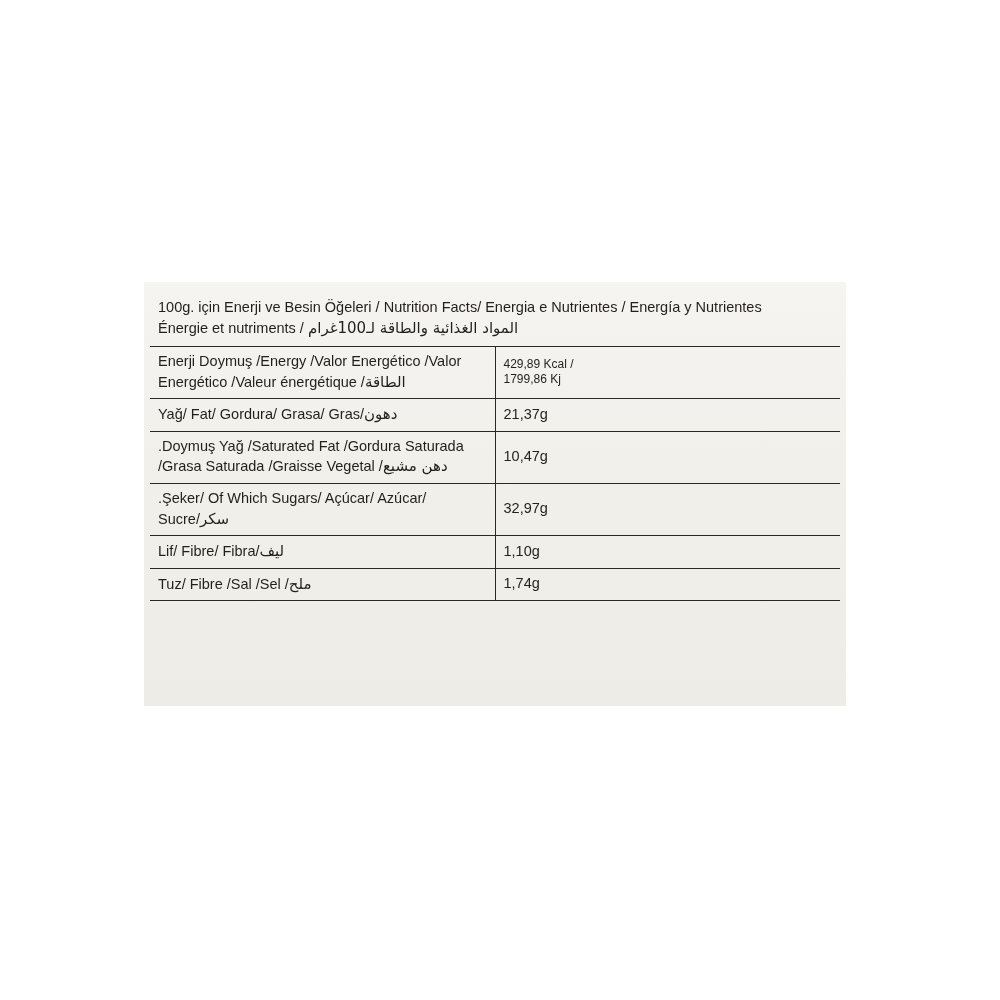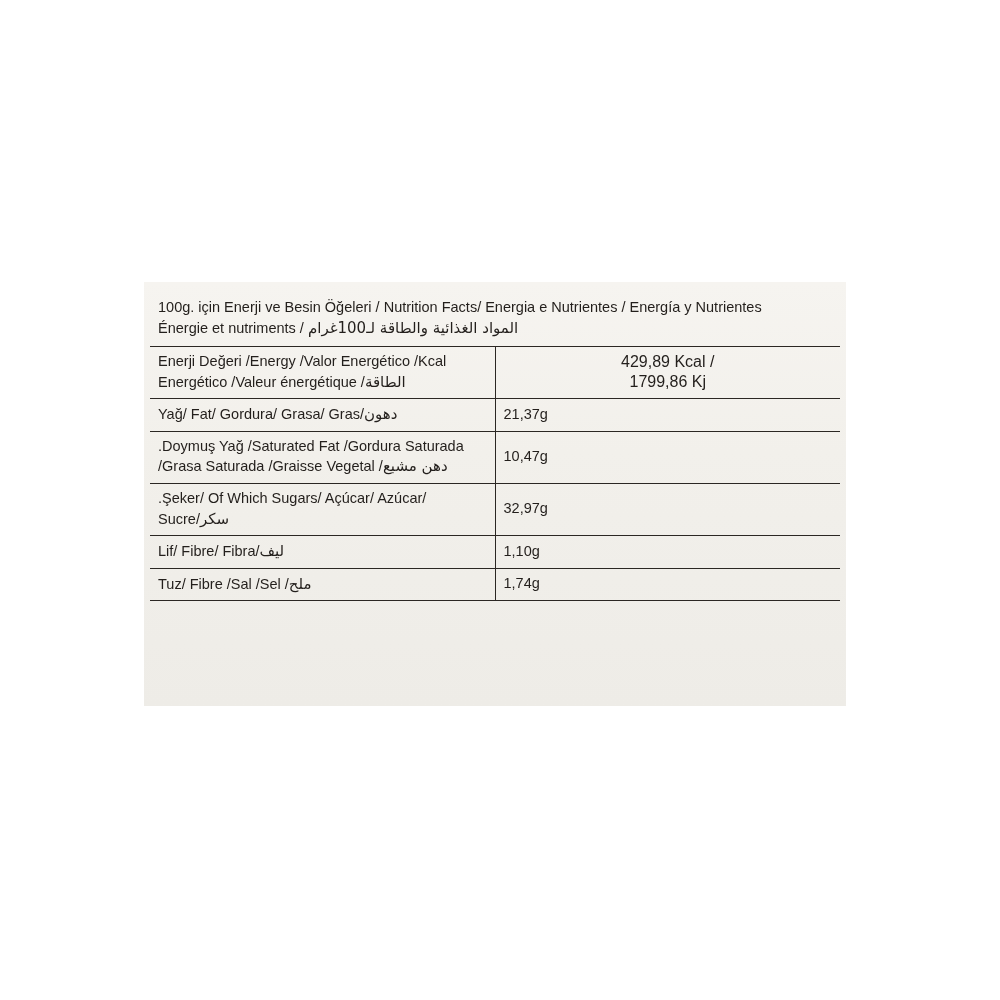--- a/index.html
+++ b/index.html
@@ -78,23 +78,23 @@
 
   td.value {
     width: 96px;
     border-left: 1px solid #2b2723;
     font-size: 14.5px;
     white-space: nowrap;
     padding-right: 10px;
   }
 
   td.value.energy {
-    font-size: 16px;
+    font-size: 12px;
     line-height: 1.25;
-    text-align: center;
+    text-align: left;
   }
 
   .ar {
     font-family: "DejaVu Sans", sans-serif;
     font-size: 15px;
     direction: rtl;
     unicode-bidi: isolate;
   }
 
   .hdr-line1 { display: block; }
@@ -114,21 +114,21 @@
       <table class="nutri">
         <tbody>
           <tr class="header-row">
             <td class="name" colspan="2">
               <span class="hdr-line1">100g. için Enerji ve Besin Öğeleri / Nutrition Facts/ Energia e Nutrientes / Energía y Nutrientes</span>
               <span class="hdr-line2"><span>Énergie et nutriments / </span><span class="ar">المواد الغذائية والطاقة لـ100غرام</span></span>
             </td>
           </tr>
 
           <tr>
-            <td class="name"><span>Enerji Değeri /Energy /Valor Energético /Kcal Energético /Valeur énergétique /</span><span class="ar">الطاقة</span></td>
+            <td class="name"><span>Enerji Doymuş /Energy /Valor Energético /Valor Energético /Valeur énergétique /</span><span class="ar">الطاقة</span></td>
             <td class="value energy">
               <span class="energy-line">429,89 Kcal /</span>
               <span class="energy-line">1799,86 Kj</span>
             </td>
           </tr>
 
           <tr>
             <td class="name"><span>Yağ/ Fat/ Gordura/ Grasa/ Gras/</span><span class="ar">دهون</span></td>
             <td class="value">21,37g</td>
           </tr>

